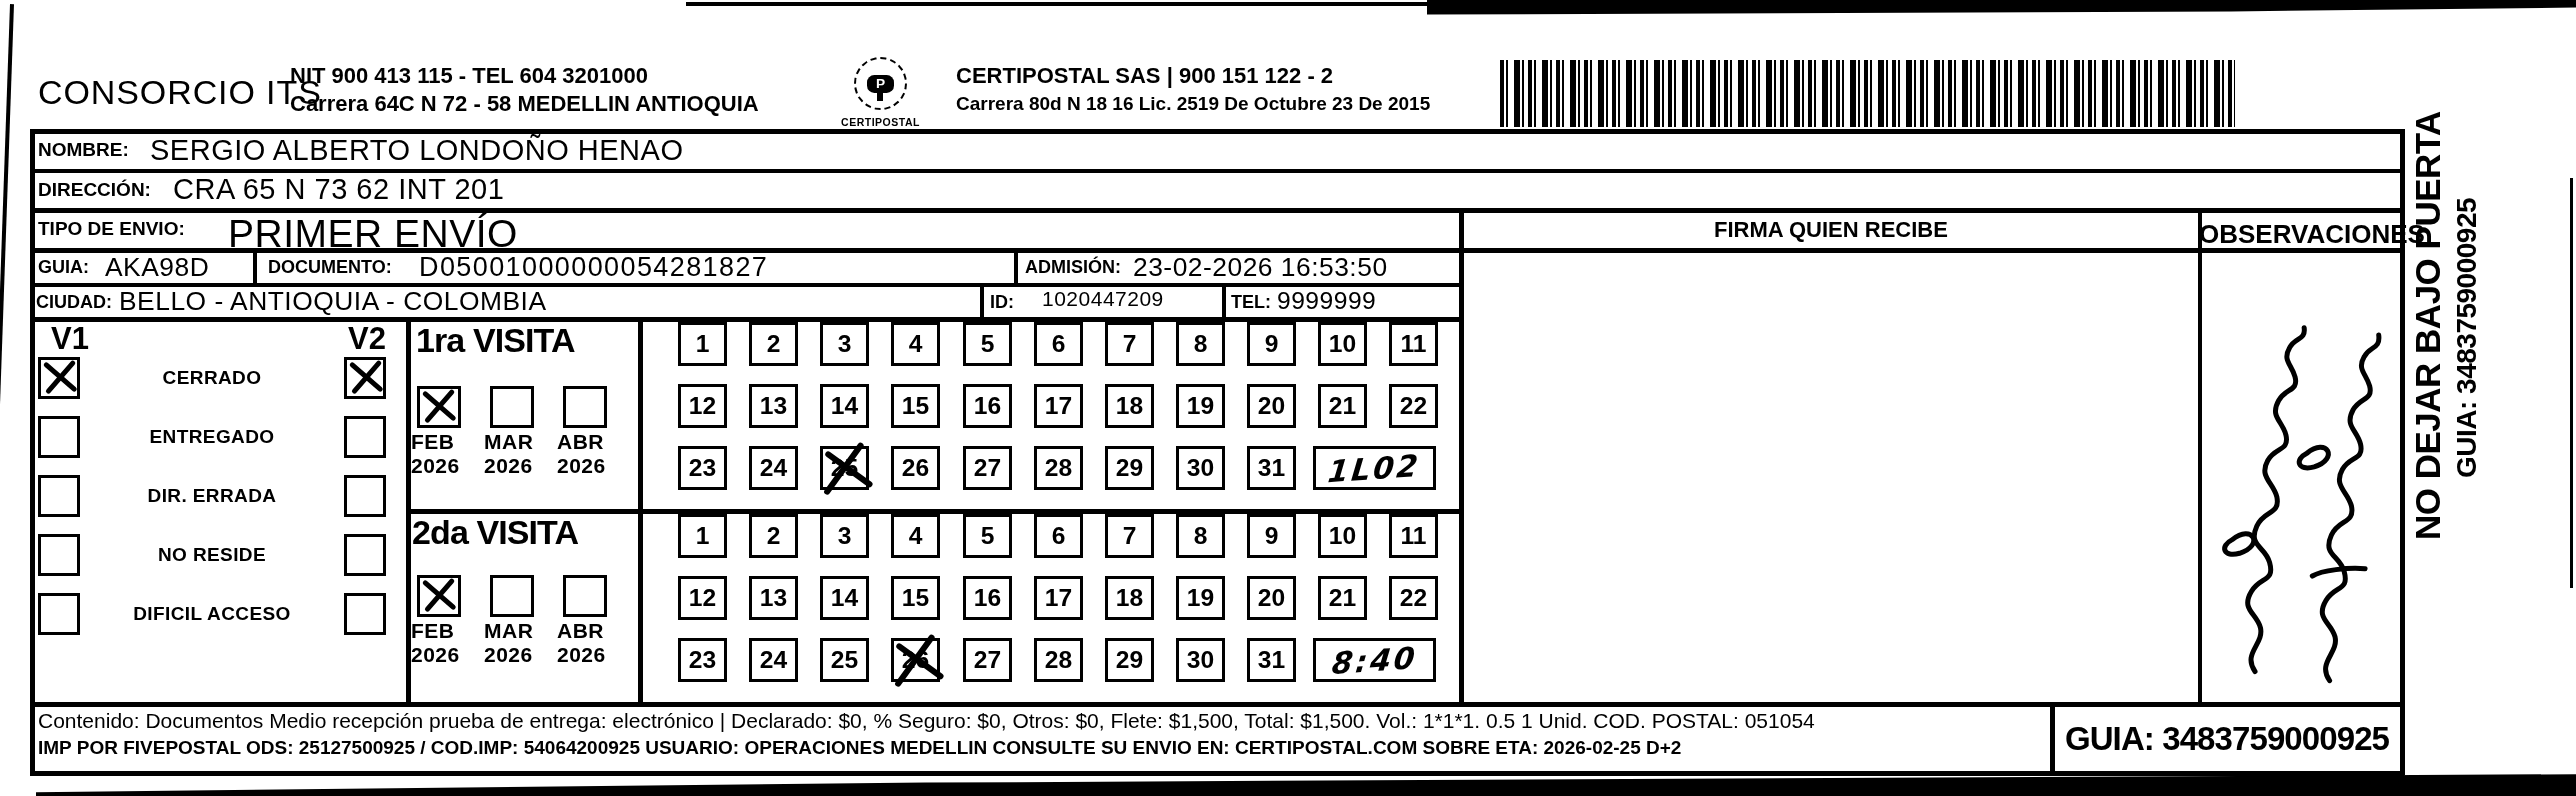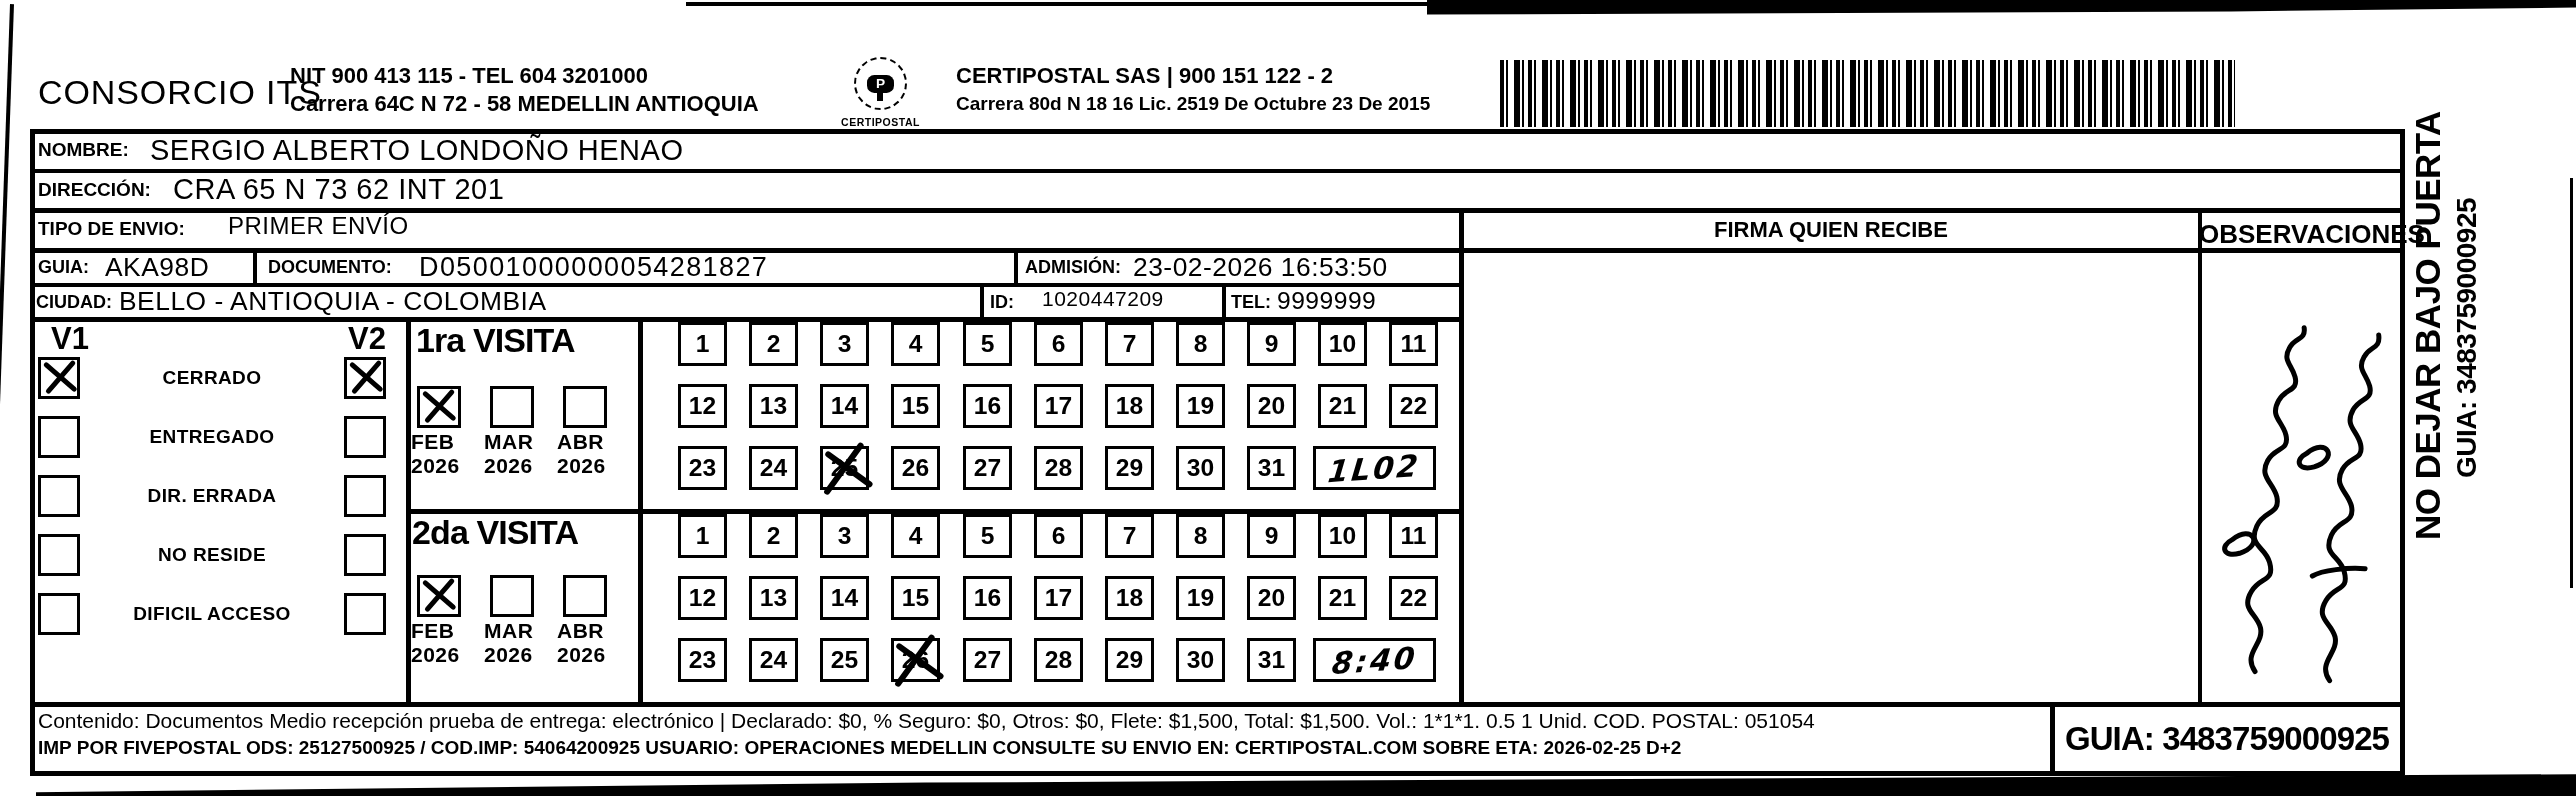--- a/index.html
+++ b/index.html
@@ -119,21 +119,21 @@
   <div class="vl" style="left:1222px;top:283px;width:3.6px;height:38px"></div>
   <div class="vl" style="left:406px;top:317px;width:4.6px;height:389px"></div>
   <div class="vl" style="left:638px;top:317px;width:4.6px;height:389px"></div>
   <div class="vl" style="left:2050px;top:702px;width:4.6px;height:73px"></div>
 
   <div class="lab" style="left:38px;top:139px;font-size:19px">NOMBRE:</div>
   <div class="val" style="left:150px;top:134px;font-size:29px">SERGIO ALBERTO LONDOÑO HENAO</div>
   <div class="lab" style="left:38px;top:179px;font-size:19px">DIRECCIÓN:</div>
   <div class="val" style="left:173px;top:173px;font-size:29px">CRA 65 N 73 62 INT 201</div>
   <div class="lab" style="left:38px;top:218px;font-size:19px">TIPO DE ENVIO:</div>
-  <div class="val" style="left:228px;top:212px;font-size:24px">PRIMER ENVÍO</div>
+  <div class="val" style="left:228px;top:212px;font-size:39px">PRIMER ENVÍO</div>
 
   <div class="hdrcell" style="left:1464px;top:217px;width:734px;font-size:22px">FIRMA QUIEN RECIBE</div>
   <div class="hdrcell" style="left:2199px;top:219px;width:190px;font-size:26px">OBSERVACIONES</div>
 
   <div class="lab" style="left:38px;top:257px;font-size:18px">GUIA:</div>
   <div class="val" style="left:105px;top:252px;font-size:26.4px">AKA98D</div>
   <div class="lab" style="left:268px;top:257px;font-size:18px">DOCUMENTO:</div>
   <div class="val" style="left:419px;top:252px;font-size:27px;letter-spacing:1.4px">D05001000000054281827</div>
   <div class="lab" style="left:1025px;top:257px;font-size:18px">ADMISIÓN:</div>
   <div class="val" style="left:1133px;top:252px;font-size:26.4px">23-02-2026 16:53:50</div>

